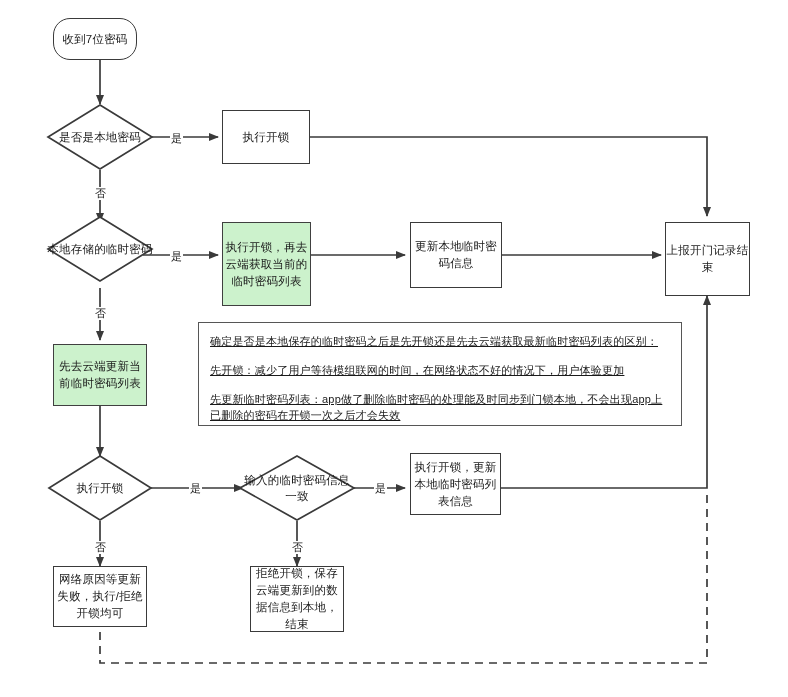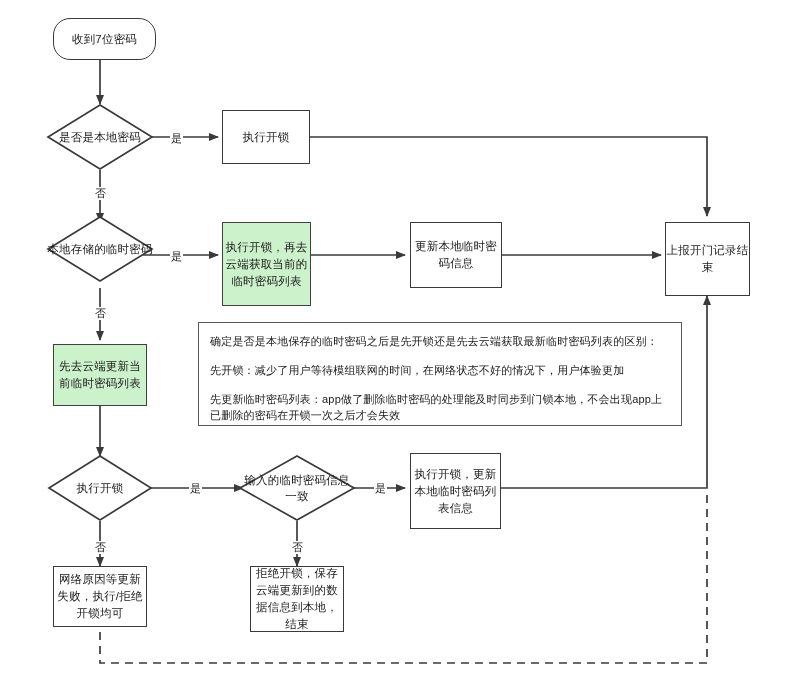--- a/index.html
+++ b/index.html
@@ -135,21 +135,21 @@
       <path d="M501,488 L707,488 L707,296" marker-end="url(#arrow)"></path>
 
       <path d="M100,521 L100,566" marker-end="url(#arrow)"></path>
 
       <path d="M297,521 L297,566" marker-end="url(#arrow)"></path>
 
       <path d="M100,632 L100,663 L707,663 L707,489" stroke-dasharray="8,6"></path>
     </g>
   </svg>
 
-  <div class="node node-terminal" style="left:53px; top:18px; width:103px; height:42px;">
+  <div class="node node-terminal" style="left:53px; top:18px; width:84px; height:42px;">
     <span>收到7位密码</span>
   </div>
 
   <div class="diamond-wrap" style="left:47px; top:104px; width:106px; height:66px;">
     <svg width="106" height="66" viewBox="0 0 106 66">
       <polygon points="53,1 105,33 53,65 1,33" fill="#ffffff" stroke="#3a3a3a" stroke-width="1.7"></polygon>
     </svg>
     <div class="diamond-label">是否是本地密码</div>
   </div>
 
@@ -173,41 +173,41 @@
   </div>
 
   <div class="node node-box" style="left:665px; top:222px; width:85px; height:74px;">
     <span>上报开门记录结束</span>
   </div>
 
   <div class="node node-box green" style="left:53px; top:344px; width:94px; height:62px;">
     <span>先去云端更新当前临时密码列表</span>
   </div>
 
-  <div class="node node-note" style="left:198px; top:322px; width:484px; height:104px;">
+  <div class="node node-note" style="left:198px; top:322px; width:484px; height:104px;text-decoration:underline;">
     <p>确定是否是本地保存的临时密码之后是先开锁还是先去云端获取最新临时密码列表的区别：</p>
     <p>先开锁：减少了用户等待模组联网的时间，在网络状态不好的情况下，用户体验更加</p>
     <p>先更新临时密码列表：app做了删除临时密码的处理能及时同步到门锁本地，不会出现app上已删除的密码在开锁一次之后才会失效</p>
   </div>
 
   <div class="diamond-wrap" style="left:48px; top:455px; width:104px; height:66px;">
     <svg width="104" height="66" viewBox="0 0 104 66">
       <polygon points="52,1 103,33 52,65 1,33" fill="#ffffff" stroke="#3a3a3a" stroke-width="1.7"></polygon>
     </svg>
     <div class="diamond-label">执行开锁</div>
   </div>
 
   <div class="diamond-wrap" style="left:239px; top:455px; width:116px; height:66px;">
     <svg width="116" height="66" viewBox="0 0 116 66">
       <polygon points="58,1 115,33 58,65 1,33" fill="#ffffff" stroke="#3a3a3a" stroke-width="1.7"></polygon>
     </svg>
     <div class="diamond-label">输入的临时密码信息一致</div>
   </div>
 
-  <div class="node node-box" style="left:410px; top:453px; width:91px; height:76px;">
+  <div class="node node-box" style="left:410px; top:453px; width:91px; height:62px;">
     <span>执行开锁，更新本地临时密码列表信息</span>
   </div>
 
   <div class="node node-box" style="left:53px; top:566px; width:94px; height:61px;">
     <span>网络原因等更新失败，执行/拒绝开锁均可</span>
   </div>
 
   <div class="node node-box" style="left:250px; top:566px; width:94px; height:66px;">
     <span>拒绝开锁，保存云端更新到的数据信息到本地，结束</span>
   </div>

